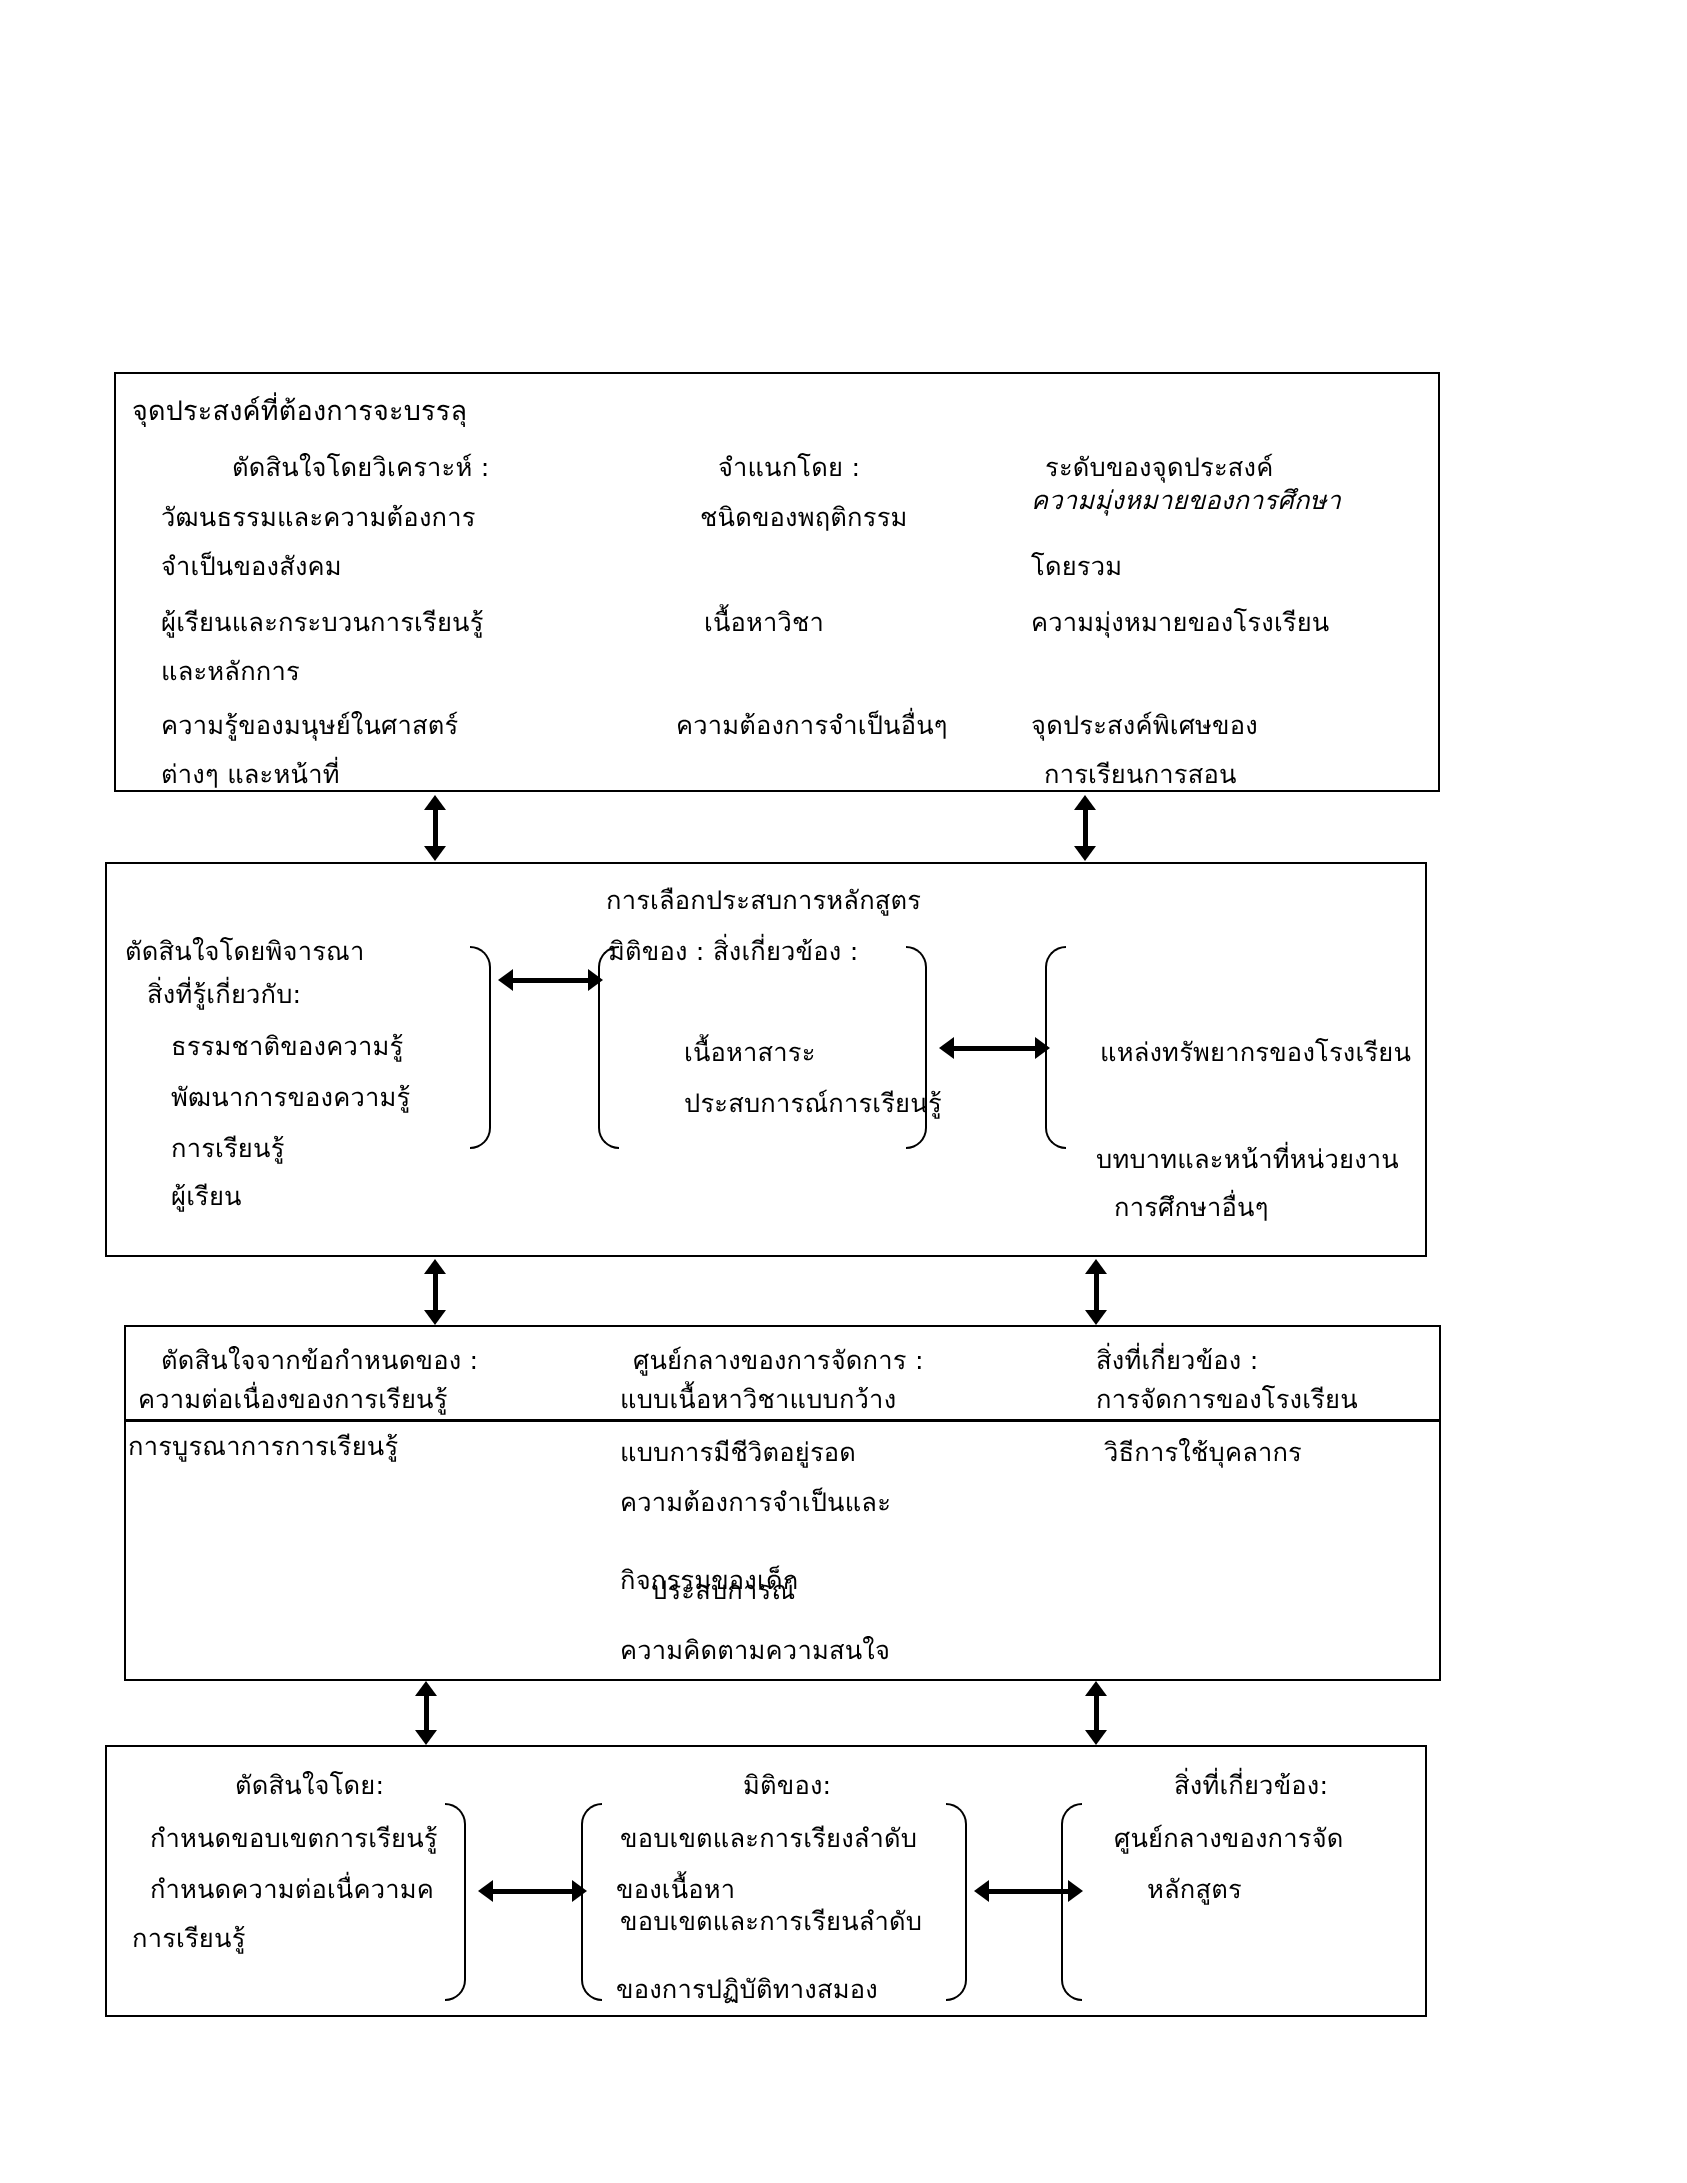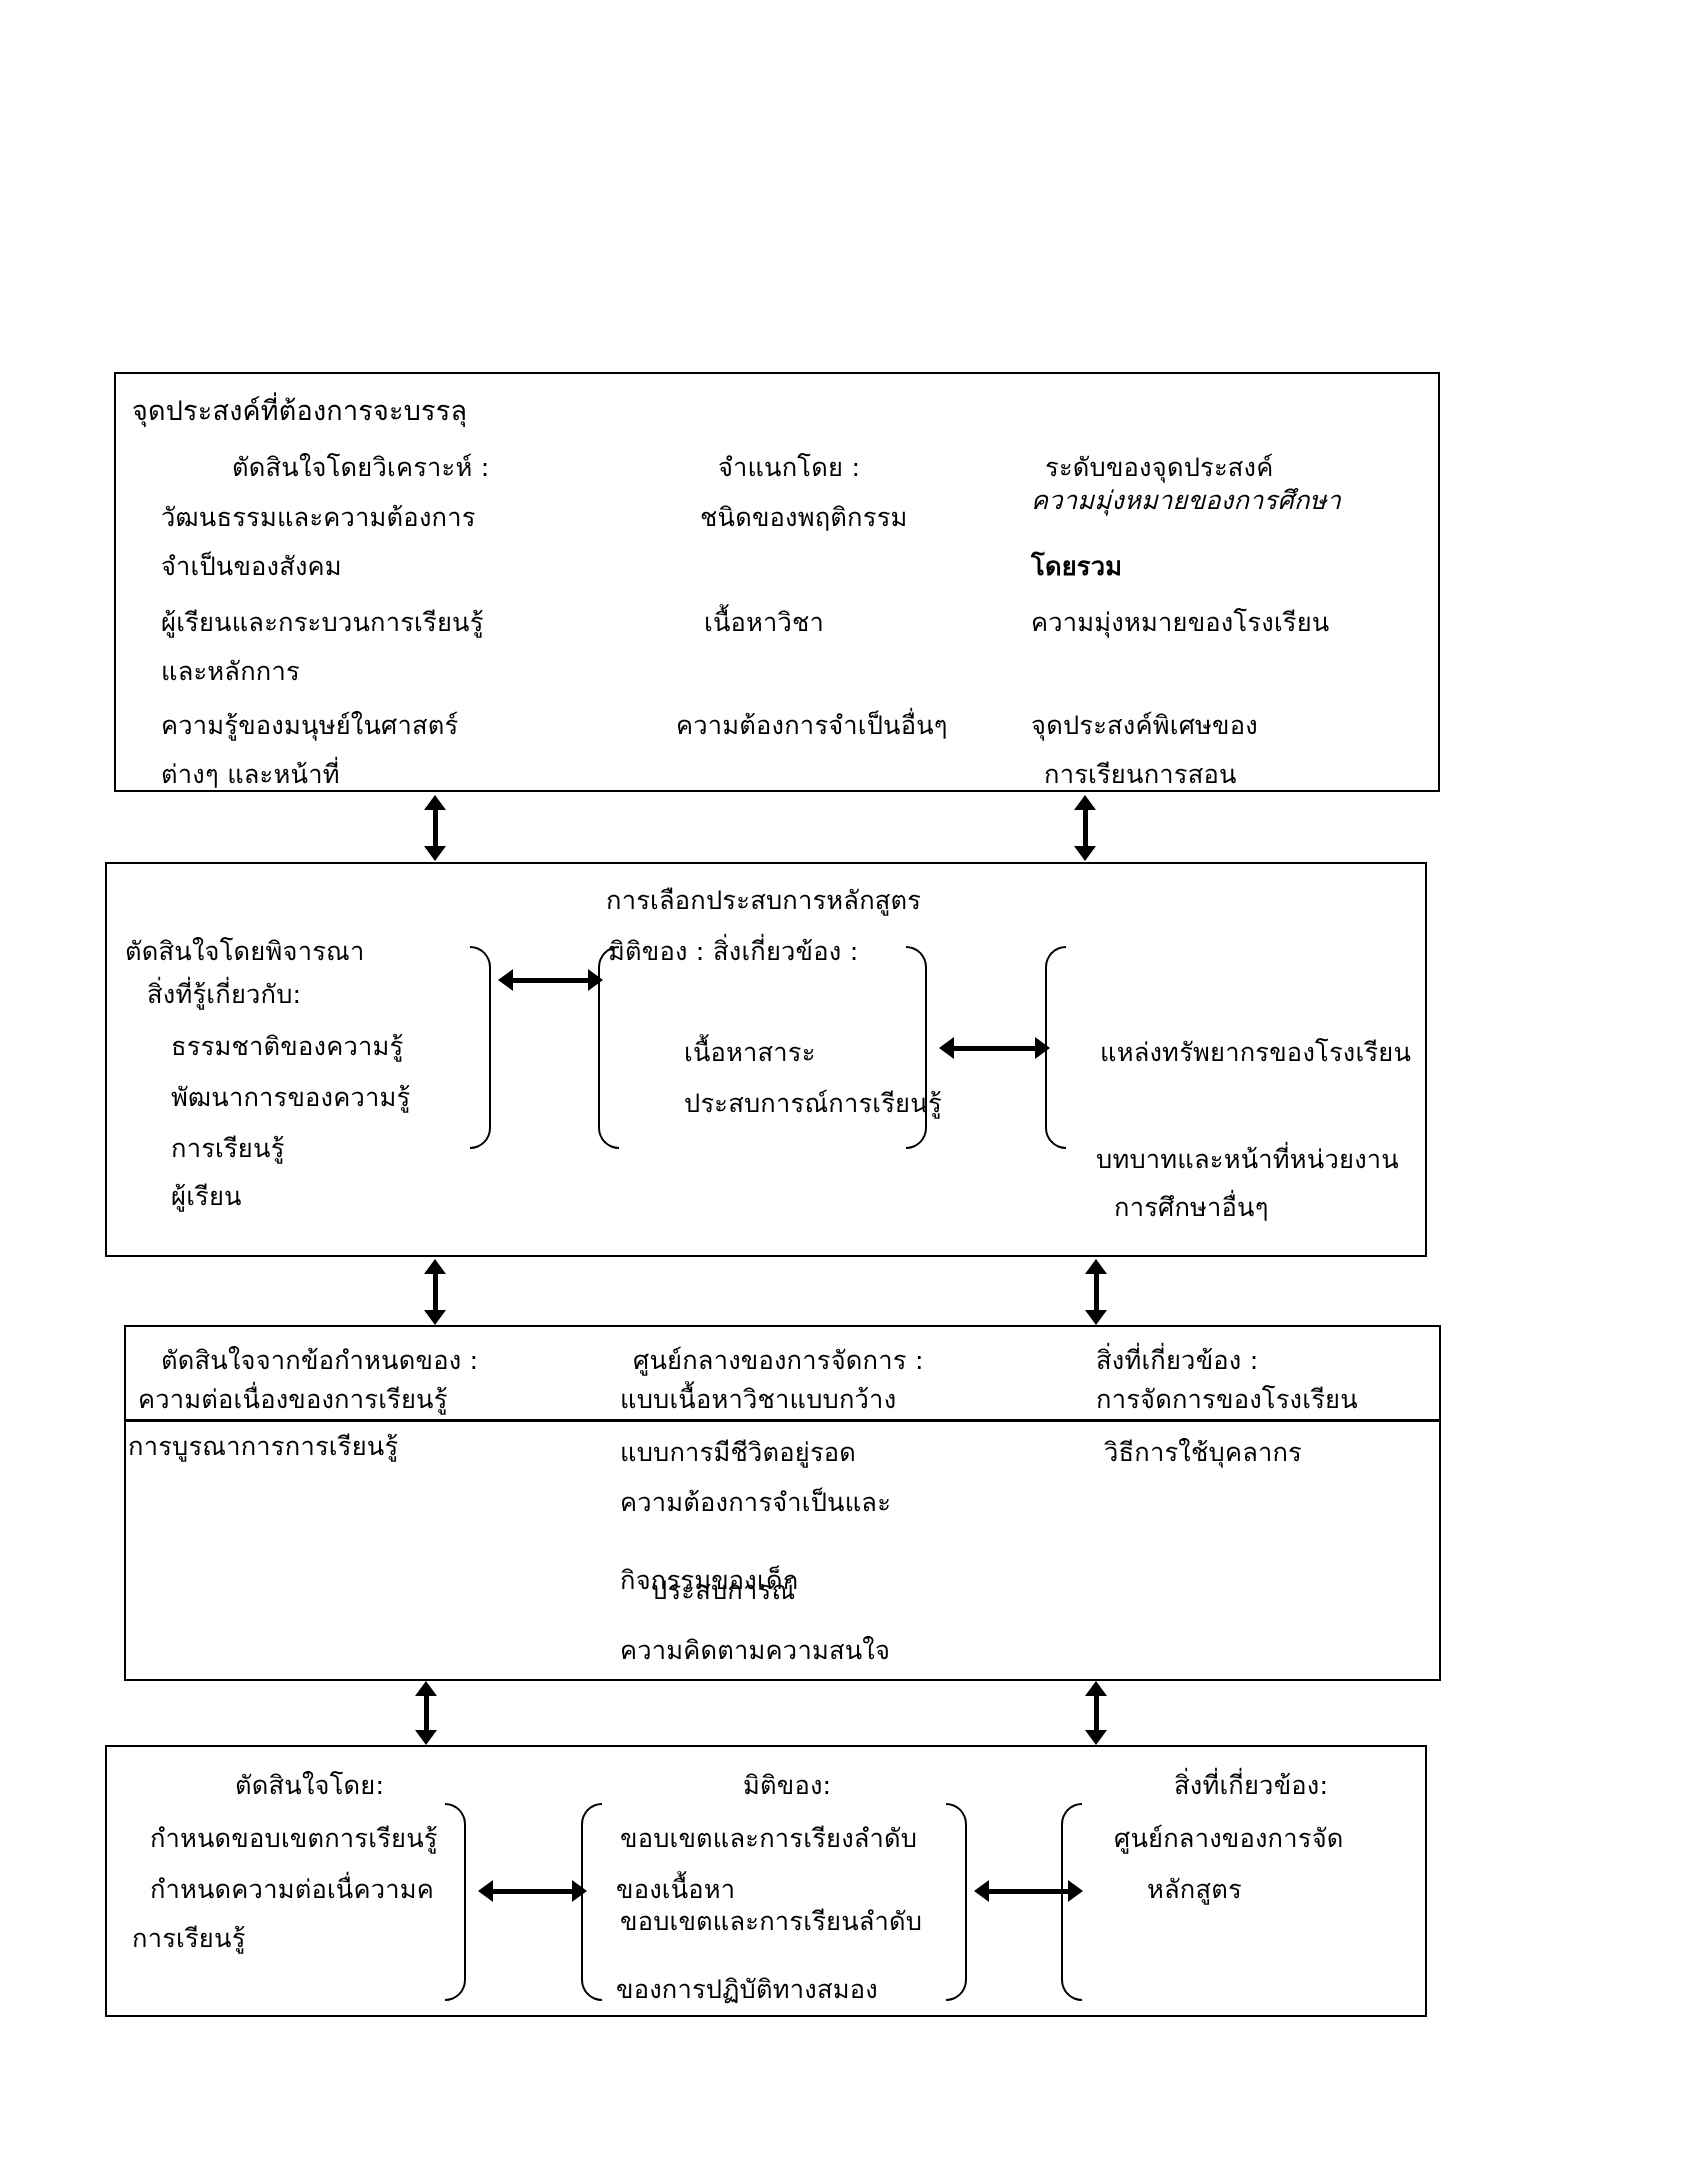--- a/index.html
+++ b/index.html
@@ -99,21 +99,21 @@
   <div class="t" style="left:161px;top:713px;">ความรู้ของมนุษย์ในศาสตร์</div>
   <div class="t" style="left:161px;top:762px;">ต่างๆ และหน้าที่</div>
 
   <div class="t" style="left:718px;top:455px;">จำแนกโดย :</div>
   <div class="t" style="left:700px;top:505px;">ชนิดของพฤติกรรม</div>
   <div class="t" style="left:704px;top:610px;">เนื้อหาวิชา</div>
   <div class="t" style="left:676px;top:713px;">ความต้องการจำเป็นอื่นๆ</div>
 
   <div class="t" style="left:1045px;top:455px;">ระดับของจุดประสงค์</div>
   <div class="t" style="left:1031px;top:488px;font-style:italic;">ความมุ่งหมายของการศึกษา</div>
-  <div class="t" style="left:1031px;top:554px;font-weight:bold;">โดยรวม</div>
+  <div class="t" style="left:1031px;top:554px;">โดยรวม</div>
   <div class="t" style="left:1031px;top:610px;">ความมุ่งหมายของโรงเรียน</div>
   <div class="t" style="left:1031px;top:713px;">จุดประสงค์พิเศษของ</div>
   <div class="t" style="left:1044px;top:762px;">การเรียนการสอน</div>
 
   <div class="vconn" style="left:421px;top:795px;height:66px;">
     <div class="shaft"></div>
       <div class="headup"></div>
       <div class="headdown"></div>
   </div>
   <div class="vconn" style="left:1071px;top:795px;height:66px;">

